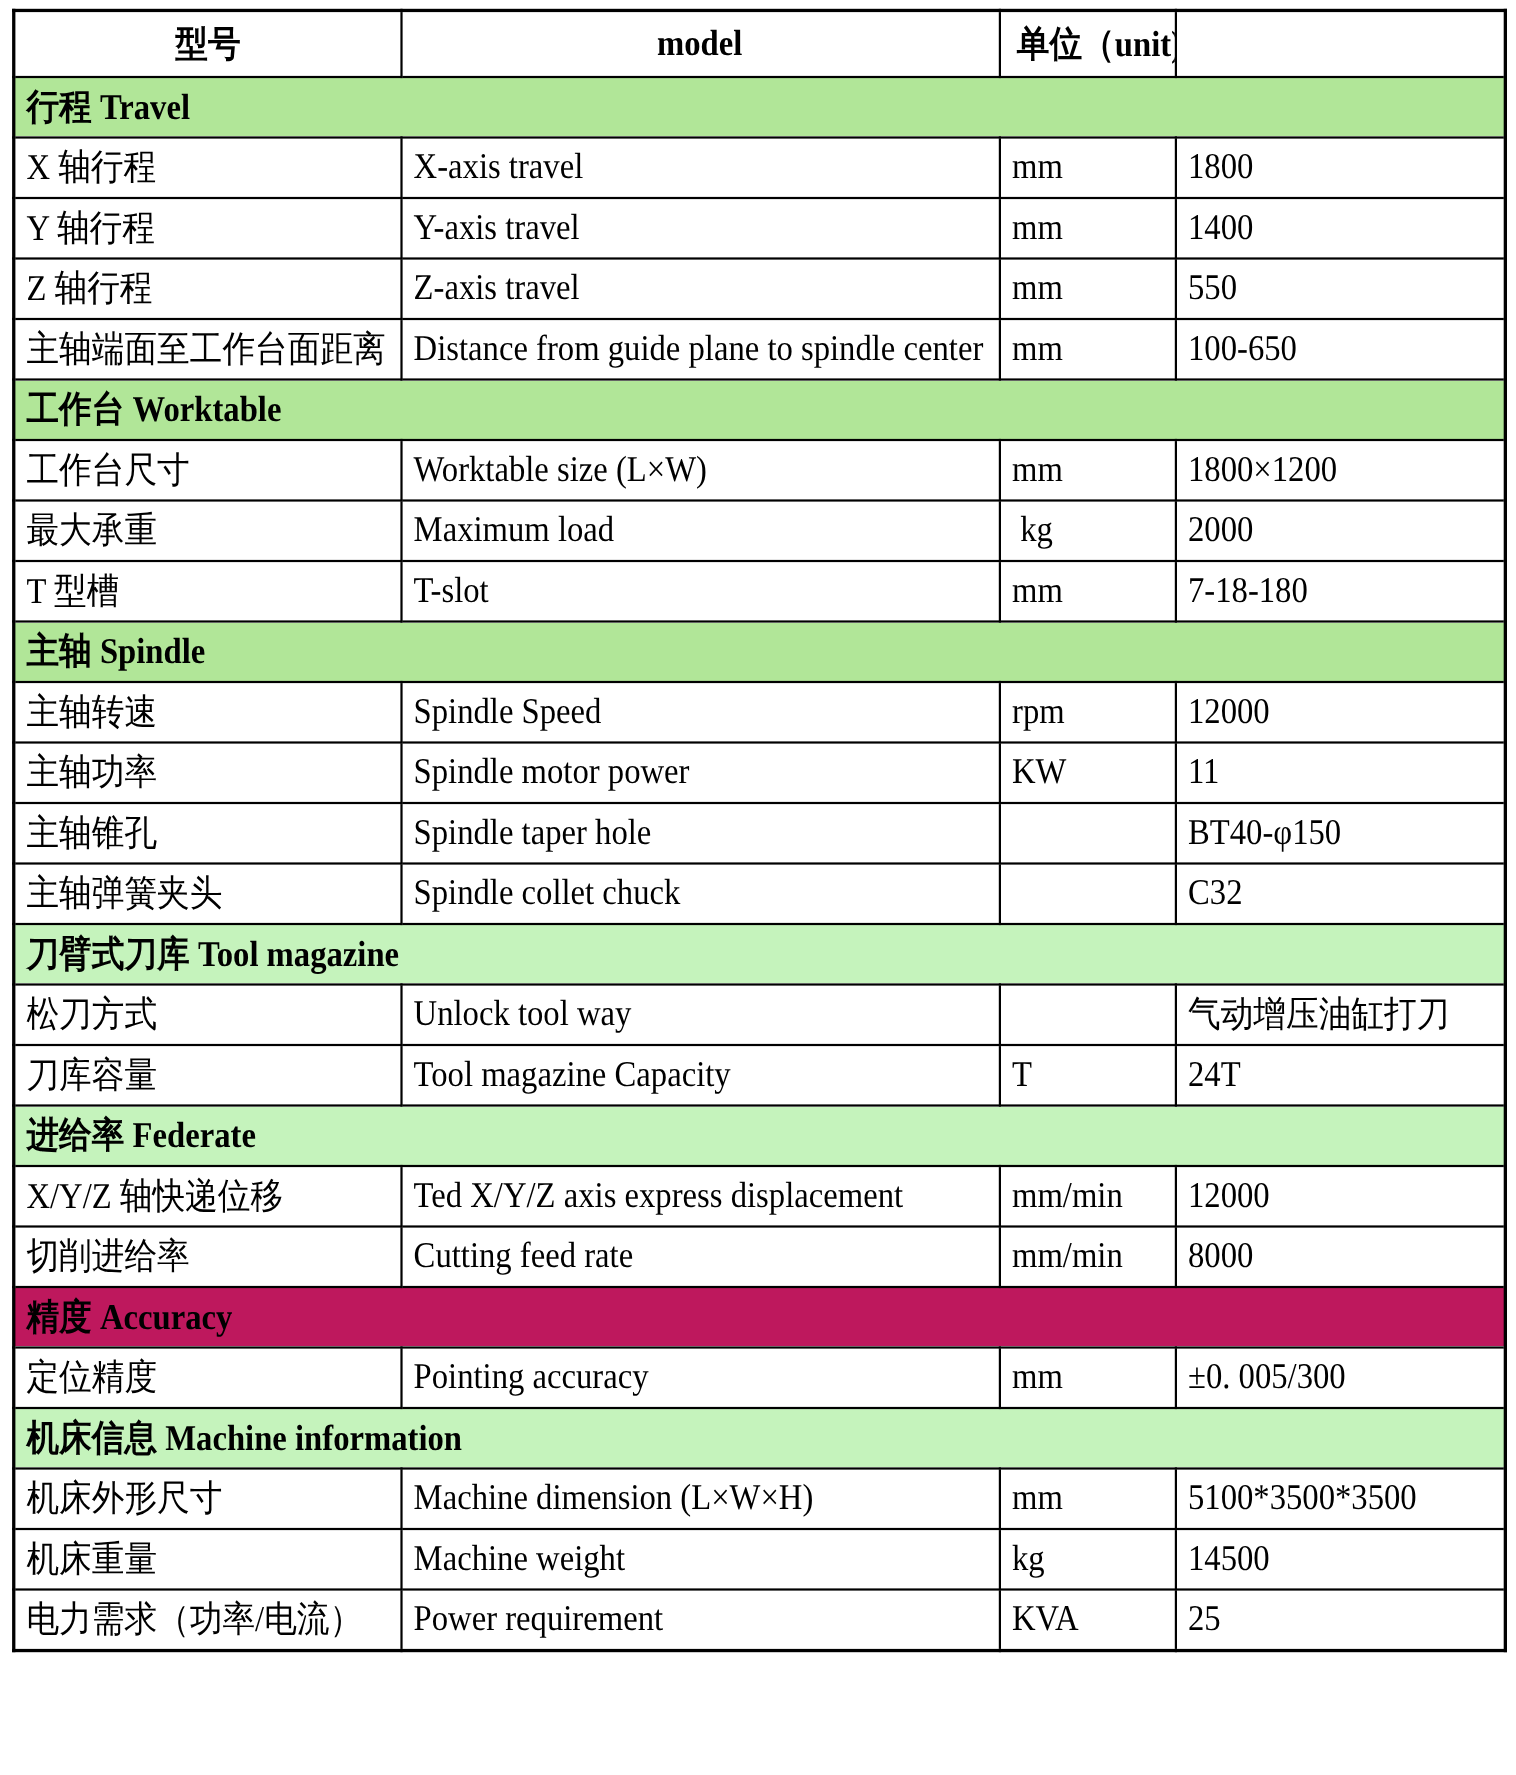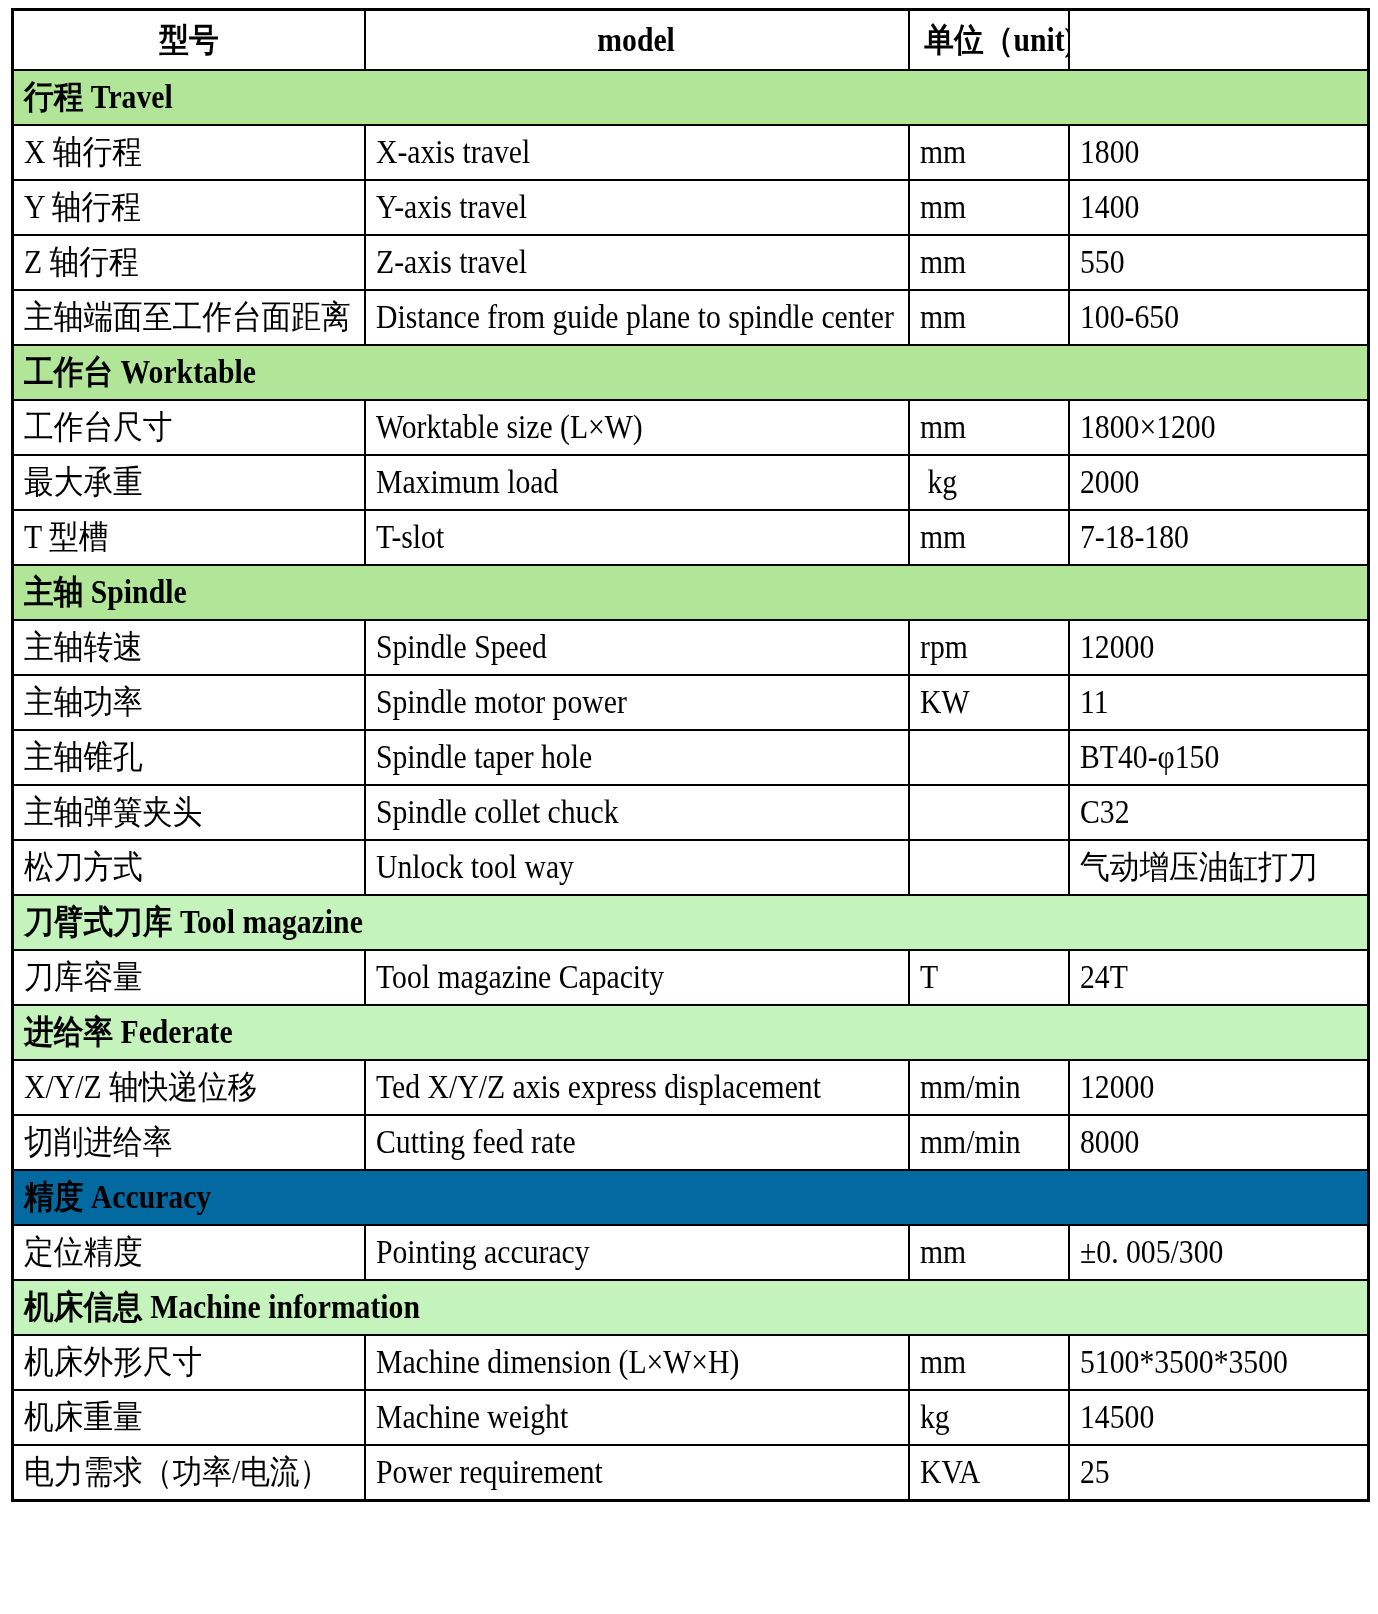--- a/index.html
+++ b/index.html
@@ -141,29 +141,29 @@
           <td><span class="sq"></span></td>
           <td><span class="sq">BT40-φ150</span></td>
         </tr>
         <tr>
           <td><span class="sq">主轴弹簧夹头</span></td>
           <td><span class="sq">Spindle collet chuck</span></td>
           <td><span class="sq"></span></td>
           <td><span class="sq">C32</span></td>
         </tr>
         <tr>
+          <td colspan="4" class="section" style="background: rgb(197, 243, 188);"><span class="sq">刀臂式刀库 Tool magazine</span></td>
+        </tr>
+        <tr>
           <td><span class="sq">松刀方式</span></td>
           <td><span class="sq">Unlock tool way</span></td>
           <td><span class="sq"></span></td>
           <td><span class="sq">气动增压油缸打刀</span></td>
         </tr>
         <tr>
-          <td colspan="4" class="section" style="background: rgb(197, 243, 188);"><span class="sq">刀臂式刀库 Tool magazine</span></td>
-        </tr>
-        <tr>
           <td><span class="sq">刀库容量</span></td>
           <td><span class="sq">Tool magazine Capacity</span></td>
           <td><span class="sq">T</span></td>
           <td><span class="sq">24T</span></td>
         </tr>
         <tr>
           <td colspan="4" class="section" style="background: rgb(197, 243, 188);"><span class="sq">进给率 Federate</span></td>
         </tr>
         <tr>
           <td><span class="sq">X/Y/Z 轴快递位移</span></td>
@@ -171,21 +171,21 @@
           <td><span class="sq">mm/min</span></td>
           <td><span class="sq">12000</span></td>
         </tr>
         <tr>
           <td><span class="sq">切削进给率</span></td>
           <td><span class="sq">Cutting feed rate</span></td>
           <td><span class="sq">mm/min</span></td>
           <td><span class="sq">8000</span></td>
         </tr>
         <tr>
-          <td colspan="4" class="section" style="background: #0369a1;"><span class="sq">精度 Accuracy</span></td>
+          <td colspan="4" class="section" style="background: #be185d;"><span class="sq">精度 Accuracy</span></td>
         </tr>
         <tr>
           <td><span class="sq">定位精度</span></td>
           <td><span class="sq">Pointing accuracy</span></td>
           <td><span class="sq">mm</span></td>
           <td><span class="sq">±0. 005/300</span></td>
         </tr>
         <tr>
           <td colspan="4" class="section" style="background: rgb(197, 243, 188);"><span class="sq">机床信息 Machine information</span></td>
         </tr>

